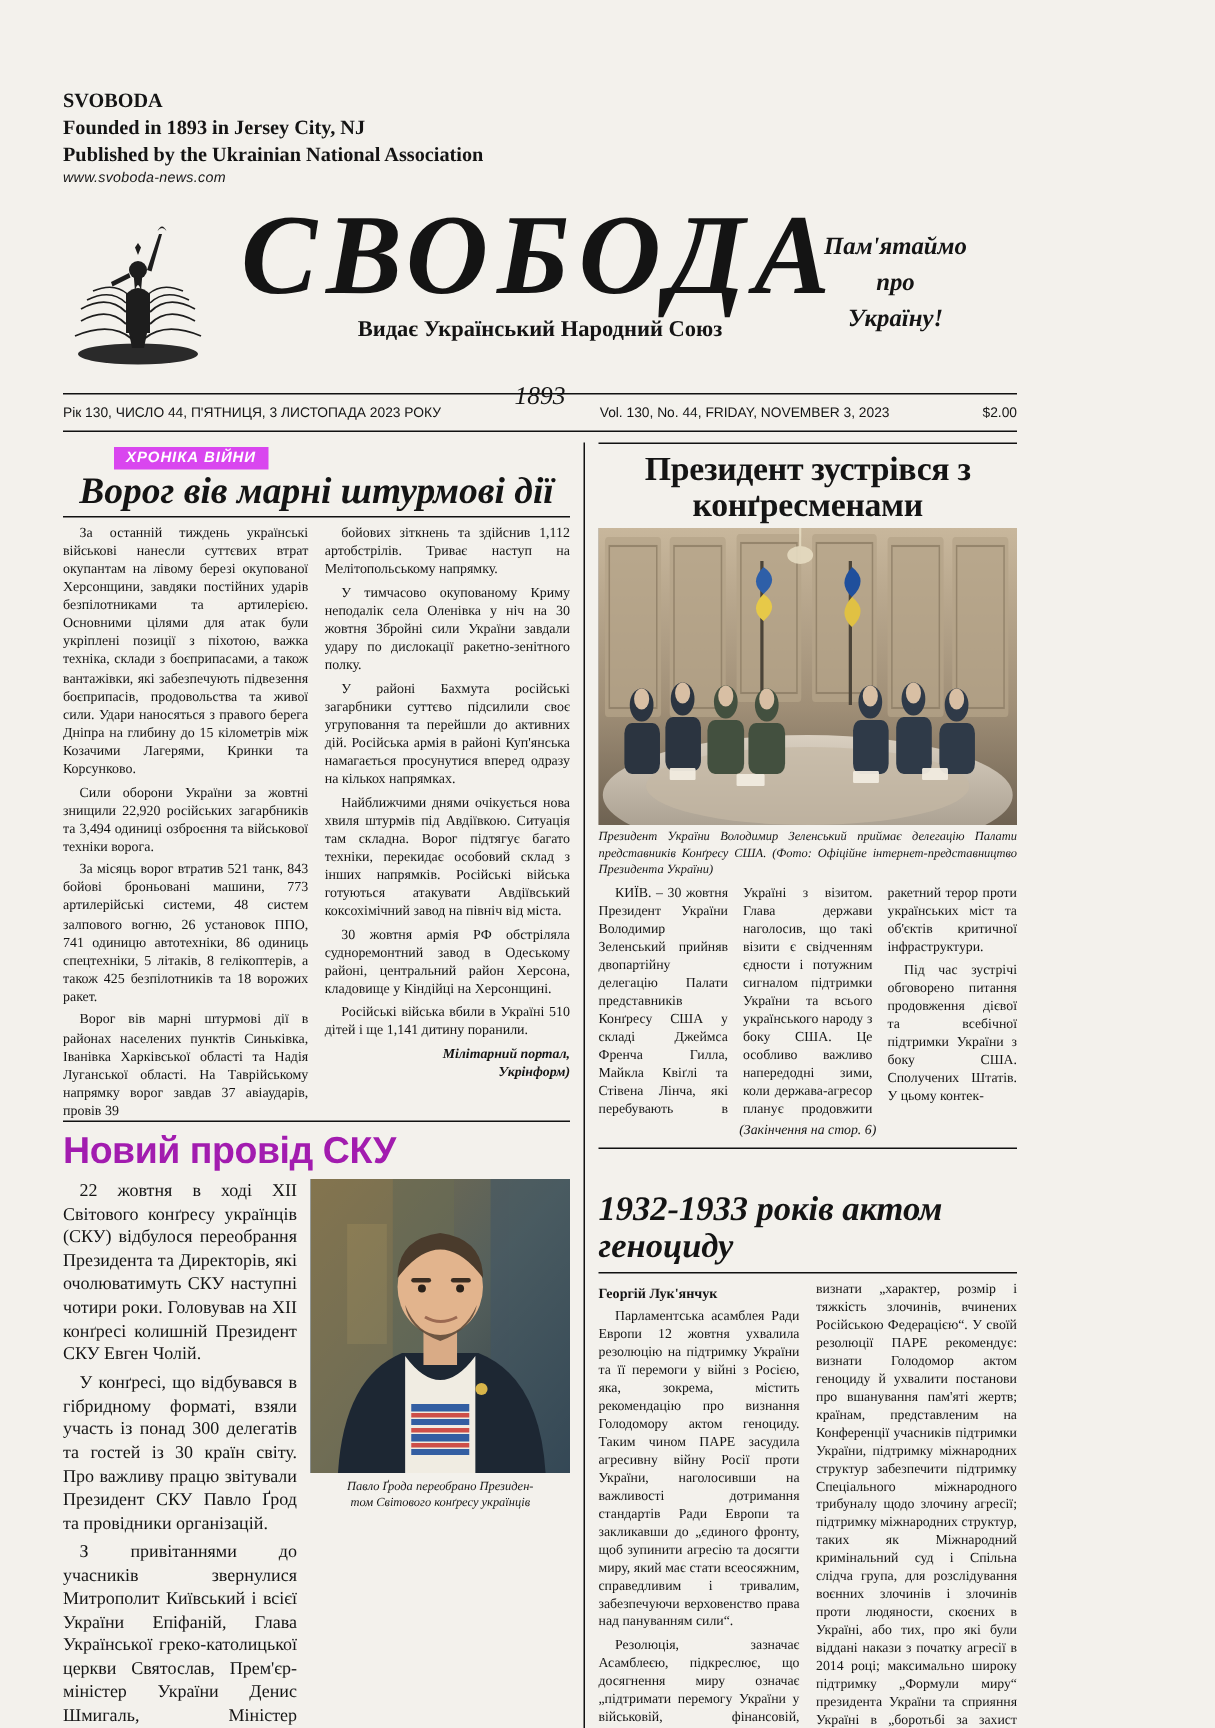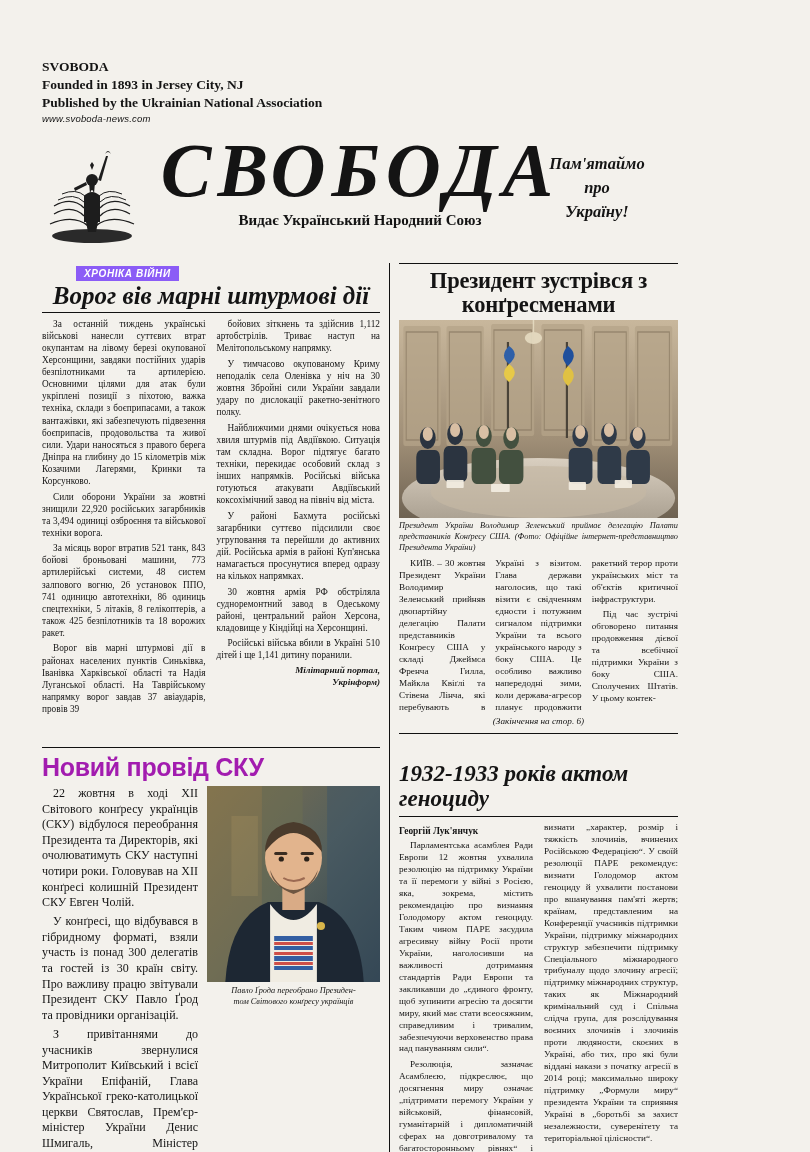--- a/index.html
+++ b/index.html
@@ -79,21 +79,21 @@
 
   
   .content { display:flex; margin-top:7px; }
   .colLeft { width:338px; flex:0 0 338px; }
   .vrule { width:1px; background:#111; margin:0 9px; flex:0 0 1px; }
   .colRight { flex:1 1 auto; }
 
   
   .kicker {
     display:inline-block;
-    background:#8b5cf6; color:#fff;
+    background:#d946ef; color:#fff;
     font-family:"Liberation Sans", sans-serif;
     font-weight:bold; font-style:italic;
     font-size:10px; letter-spacing:0.6px;
     padding:1.5px 8px 2px 8px;
     margin-left:34px;
   }
   h1.hl-war {
     font-family:"Liberation Serif", serif;
     font-style:italic; font-weight:bold;
     font-size:25px; line-height:1.05;
@@ -243,36 +243,44 @@
       <div class="sub">Видає Український Народний Союз</div>
     </div>
 
     <div class="slogan">
       <div>Пам'ятаймо</div>
       <div>про</div>
       <div>Україну!</div>
     </div>
   </div>
 
+  <div class="dateline">
+    <div class="left">Рік 130, ЧИСЛО 44, П'ЯТНИЦЯ, 3 ЛИСТОПАДА 2023 РОКУ</div>
+    <div class="mid">1893</div>
+    <div class="right">
+      <span>Vol. 130, No. 44, FRIDAY, NOVEMBER 3, 2023</span>
+      <span>$2.00</span>
+    </div>
+  </div>
 
   <div class="content">
 
     <div class="colLeft">
       <div class="kicker">ХРОНІКА ВІЙНИ</div>
       <h1 class="hl-war">Ворог вів марні штурмові дії</h1>
       <div class="rule-thin"></div>
       <div class="two-col">
         <p class="first">За останній тиждень українські військові нанесли суттєвих втрат окупантам на лівому березі окупованої Херсонщини, завдяки постійних ударів безпілотниками та артилерією. Основними цілями для атак були укріплені позиції з піхотою, важка техніка, склади з боєприпасами, а також вантажівки, які забезпечують підвезення боєприпасів, продовольства та живої сили. Удари наносяться з правого берега Дніпра на глибину до 15 кілометрів між Козачими Лагерями, Кринки та Корсунково.</p>
         <p>Сили оборони України за жовтні знищили 22,920 російських загарбників та 3,494 одиниці озброєння та військової техніки ворога.</p>
         <p>За місяць ворог втратив 521 танк, 843 бойові броньовані машини, 773 артилерійські системи, 48 систем залпового вогню, 26 установок ППО, 741 одиницю автотехніки, 86 одиниць спецтехніки, 5 літаків, 8 гелікоптерів, а також 425 безпілотників та 18 ворожих ракет.</p>
         <p>Ворог вів марні штурмові дії в районах населених пунктів Синьківка, Іванівка Харківської області та Надія Луганської області. На Таврійському напрямку ворог завдав 37 авіаударів, провів 39</p>
         <p>бойових зіткнень та здійснив 1,112 артобстрілів. Триває наступ на Мелітопольському напрямку.</p>
         <p>У тимчасово окупованому Криму неподалік села Оленівка у ніч на 30 жовтня Збройні сили України завдали удару по дислокації ракетно-зенітного полку.</p>
+        <p>У районі Бахмута російські загарбники суттєво підсилили своє угруповання та перейшли до активних дій. Російська армія в районі Куп'янська намагається просунутися вперед одразу на кількох напрямках.</p>
         <p>Найближчими днями очікується нова хвиля штурмів під Авдіївкою. Ситуація там складна. Ворог підтягує багато техніки, перекидає особовий склад з інших напрямків. Російські війська готуються атакувати Авдіївський коксохімічний завод на північ від міста.</p>
-        <p>У районі Бахмута російські загарбники суттєво підсилили своє угруповання та перейшли до активних дій. Російська армія в районі Куп'янська намагається просунутися вперед одразу на кількох напрямках.</p>
         <p>30 жовтня армія РФ обстріляла судноремонтний завод в Одеському районі, центральний район Херсона, кладовище у Кіндійці на Херсонщині.</p>
         <p>Російські війська вбили в Україні 510 дітей і ще 1,141 дитину поранили.</p>
         <div class="credit">
           <div>Мілітарний портал,</div>
           <div>Укрінформ)</div>
         </div>
       </div>
     </div>
 
     <div class="vrule"></div>

